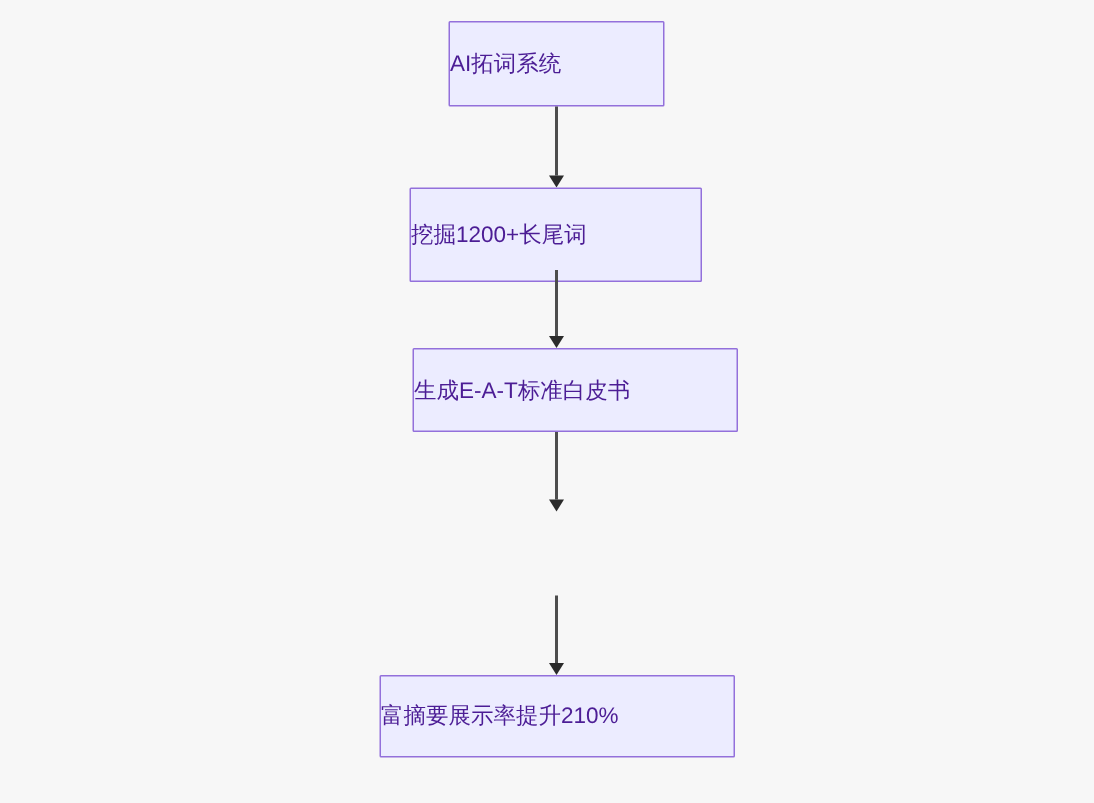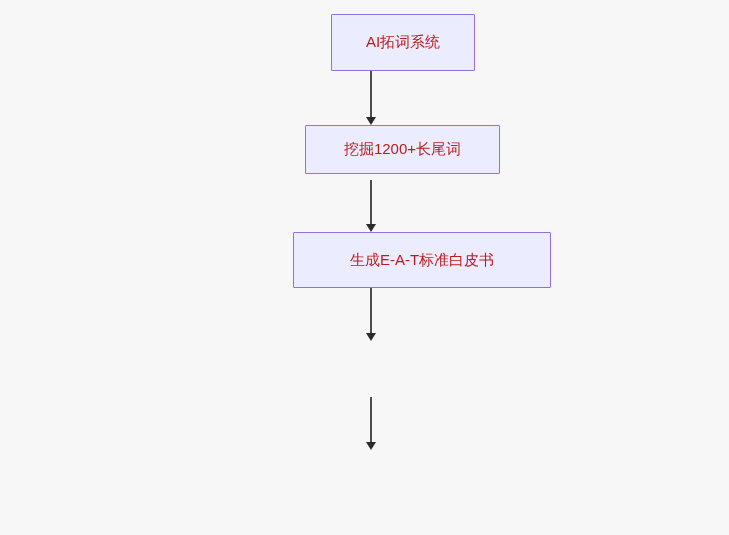--- a/index.html
+++ b/index.html
@@ -16,30 +16,29 @@
     overflow: hidden;
   }
   .node {
     position: absolute;
     box-sizing: border-box;
     background: #ECECFF;
     border: 1px solid #9370DB;
     border-radius: 1px;
     display: flex;
     align-items: center;
-    justify-content: center;
-    color: #b91c1c;
+    justify-content: flex-start;
+    color: #4c1d95;
     font-size: 15px;
     text-align: center;
     white-space: nowrap;
-    margin-left: 32px;
   }
   .n1 { left: 299px; top: 14px;  width: 144px; height: 57px; }
-  .n2 { left: 273px; top: 125px; width: 195px; height: 49px; }
-  .n3 { left: 261px; top: 232px; width: 258px; height: 56px; }
+  .n2 { left: 273px; top: 125px; width: 195px; height: 63px; }
+  .n3 { left: 275px; top: 232px; width: 217px; height: 56px; }
   .n4 { left: 264px; top: 341px; width: 215px; height: 56px; }
   .n5 { left: 253px; top: 450px; width: 237px; height: 55px; }
 
   .arrow {
     position: absolute;
     left: 370px;
     width: 2px;
     background: #4d4d4d;
   }
   .arrow::after {
@@ -78,14 +77,17 @@
 
   <div class="node n3">
     <span>生成E-A-T标准白皮书</span>
   </div>
 
   <div class="arrow a3"></div>
 
 
   <div class="arrow a4"></div>
 
+  <div class="node n5">
+    <span>富摘要展示率提升210%</span>
+  </div>
 
 </div>
 
 </body></html>

